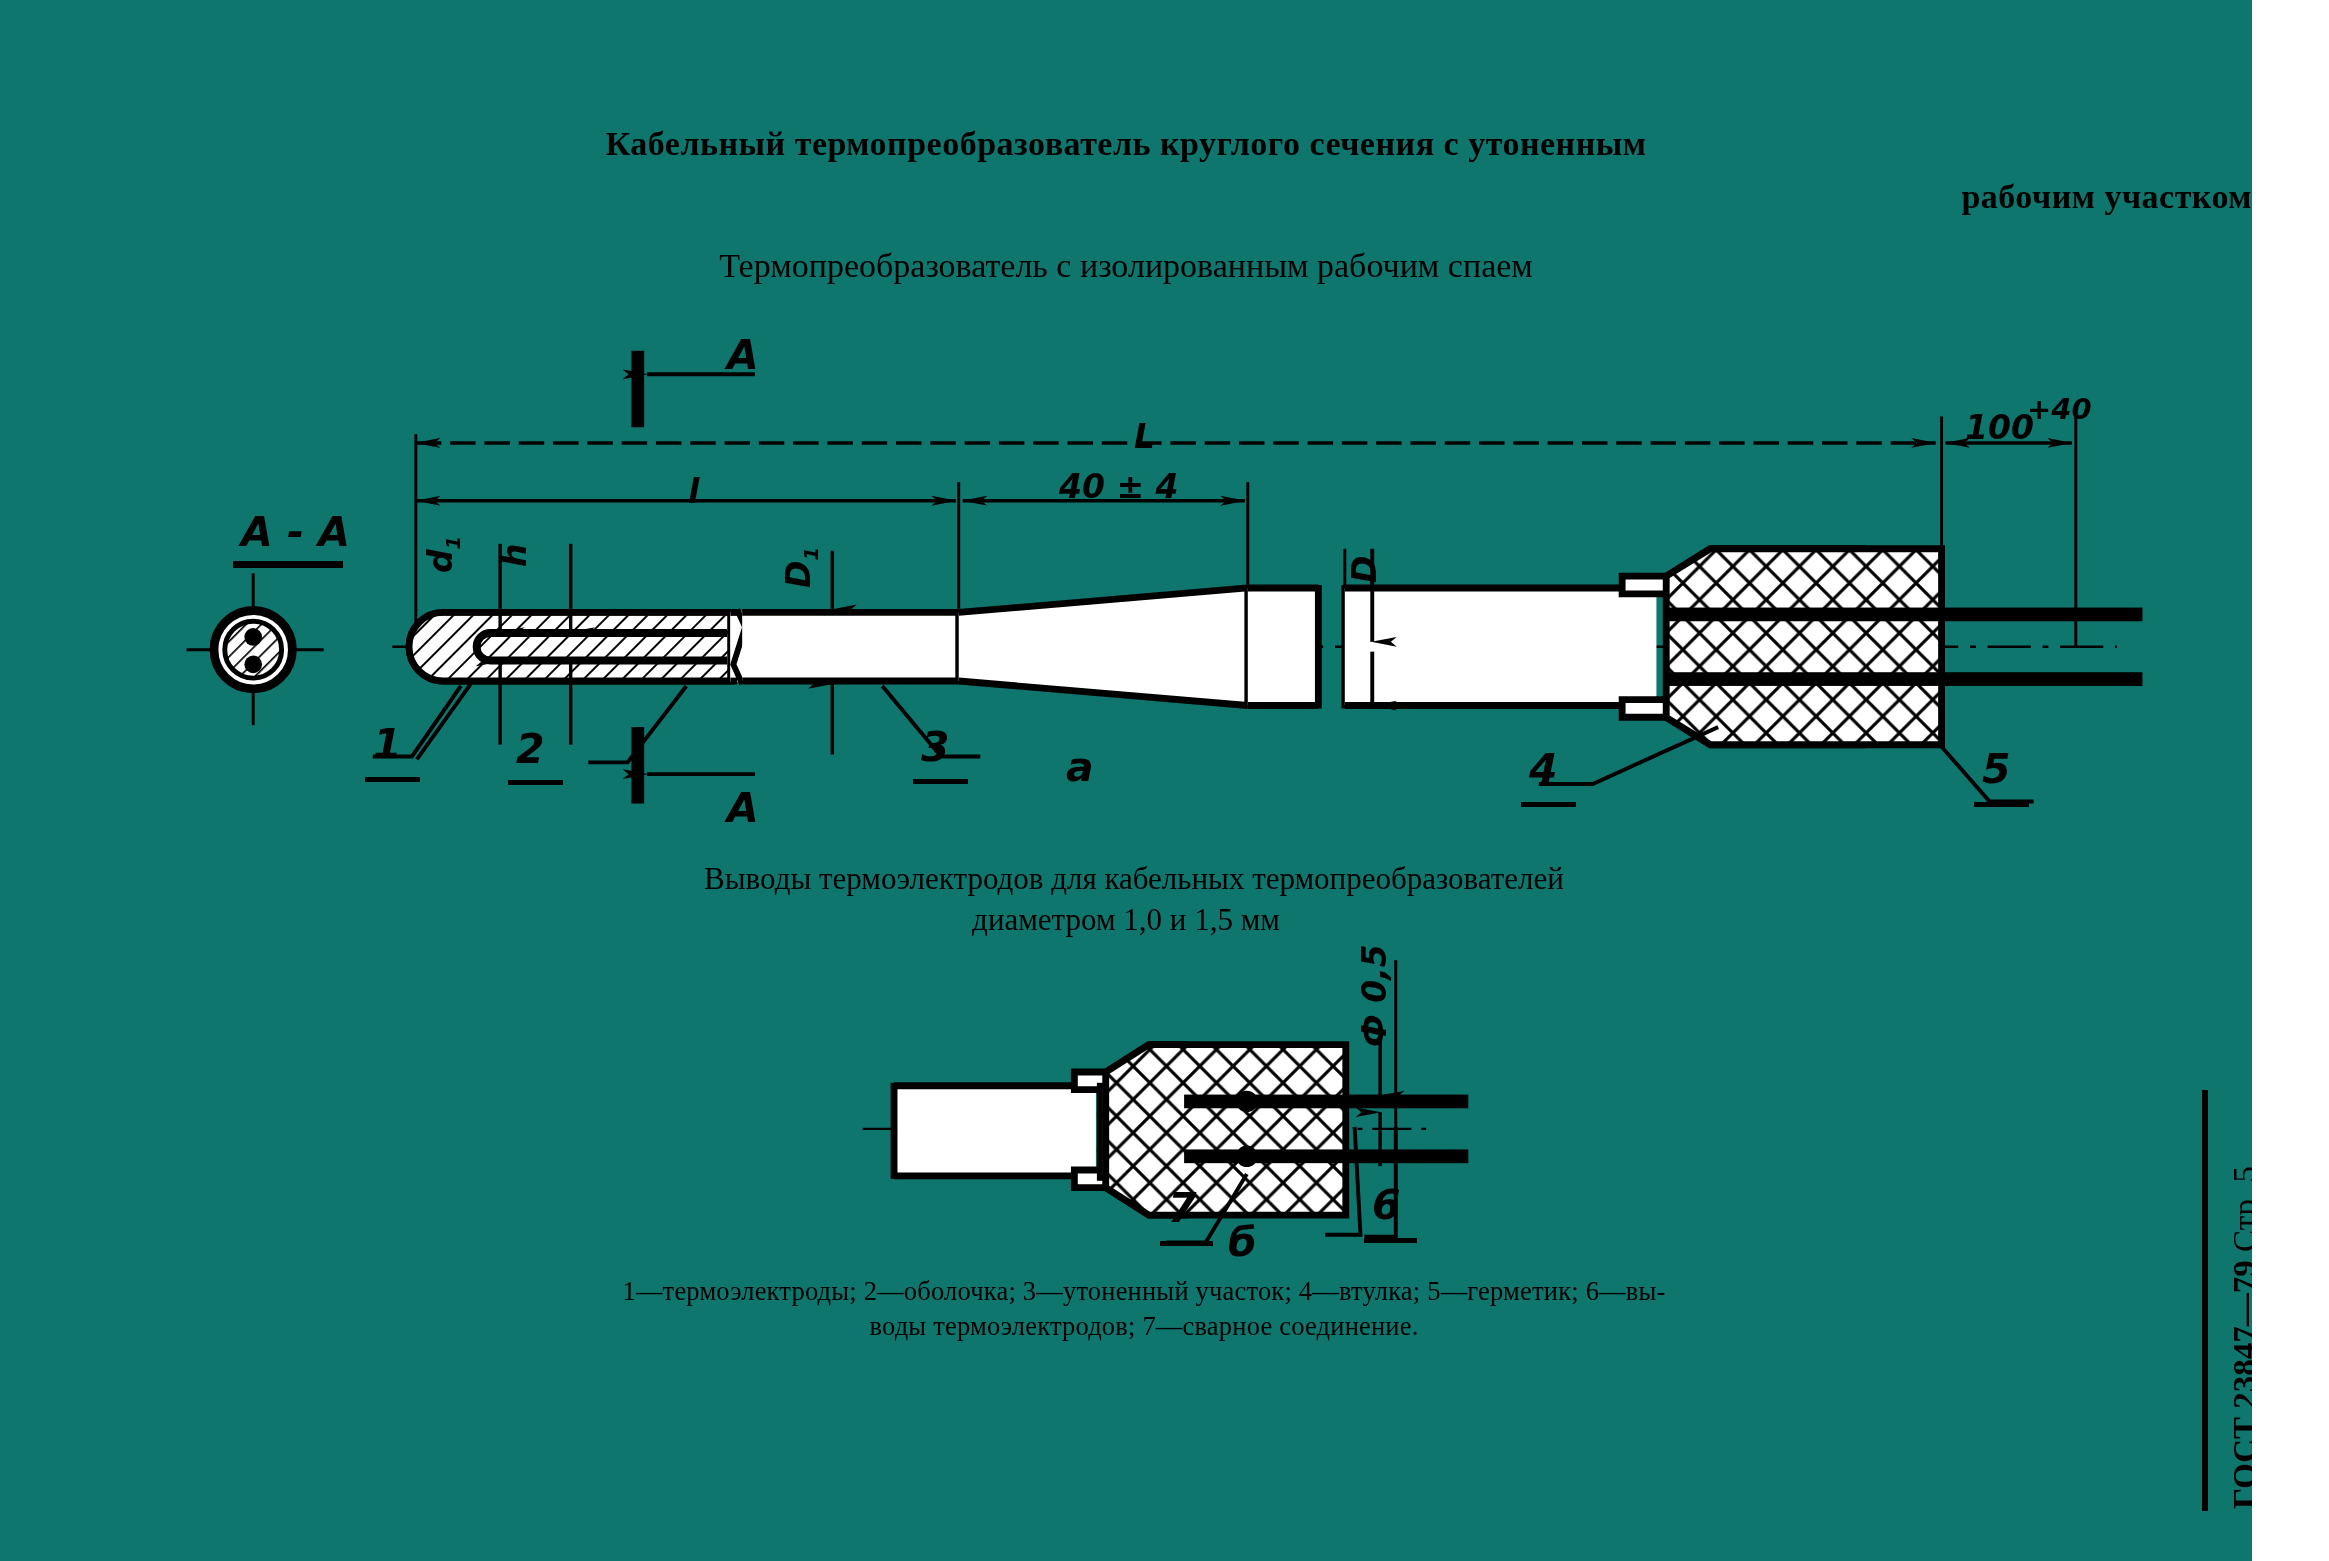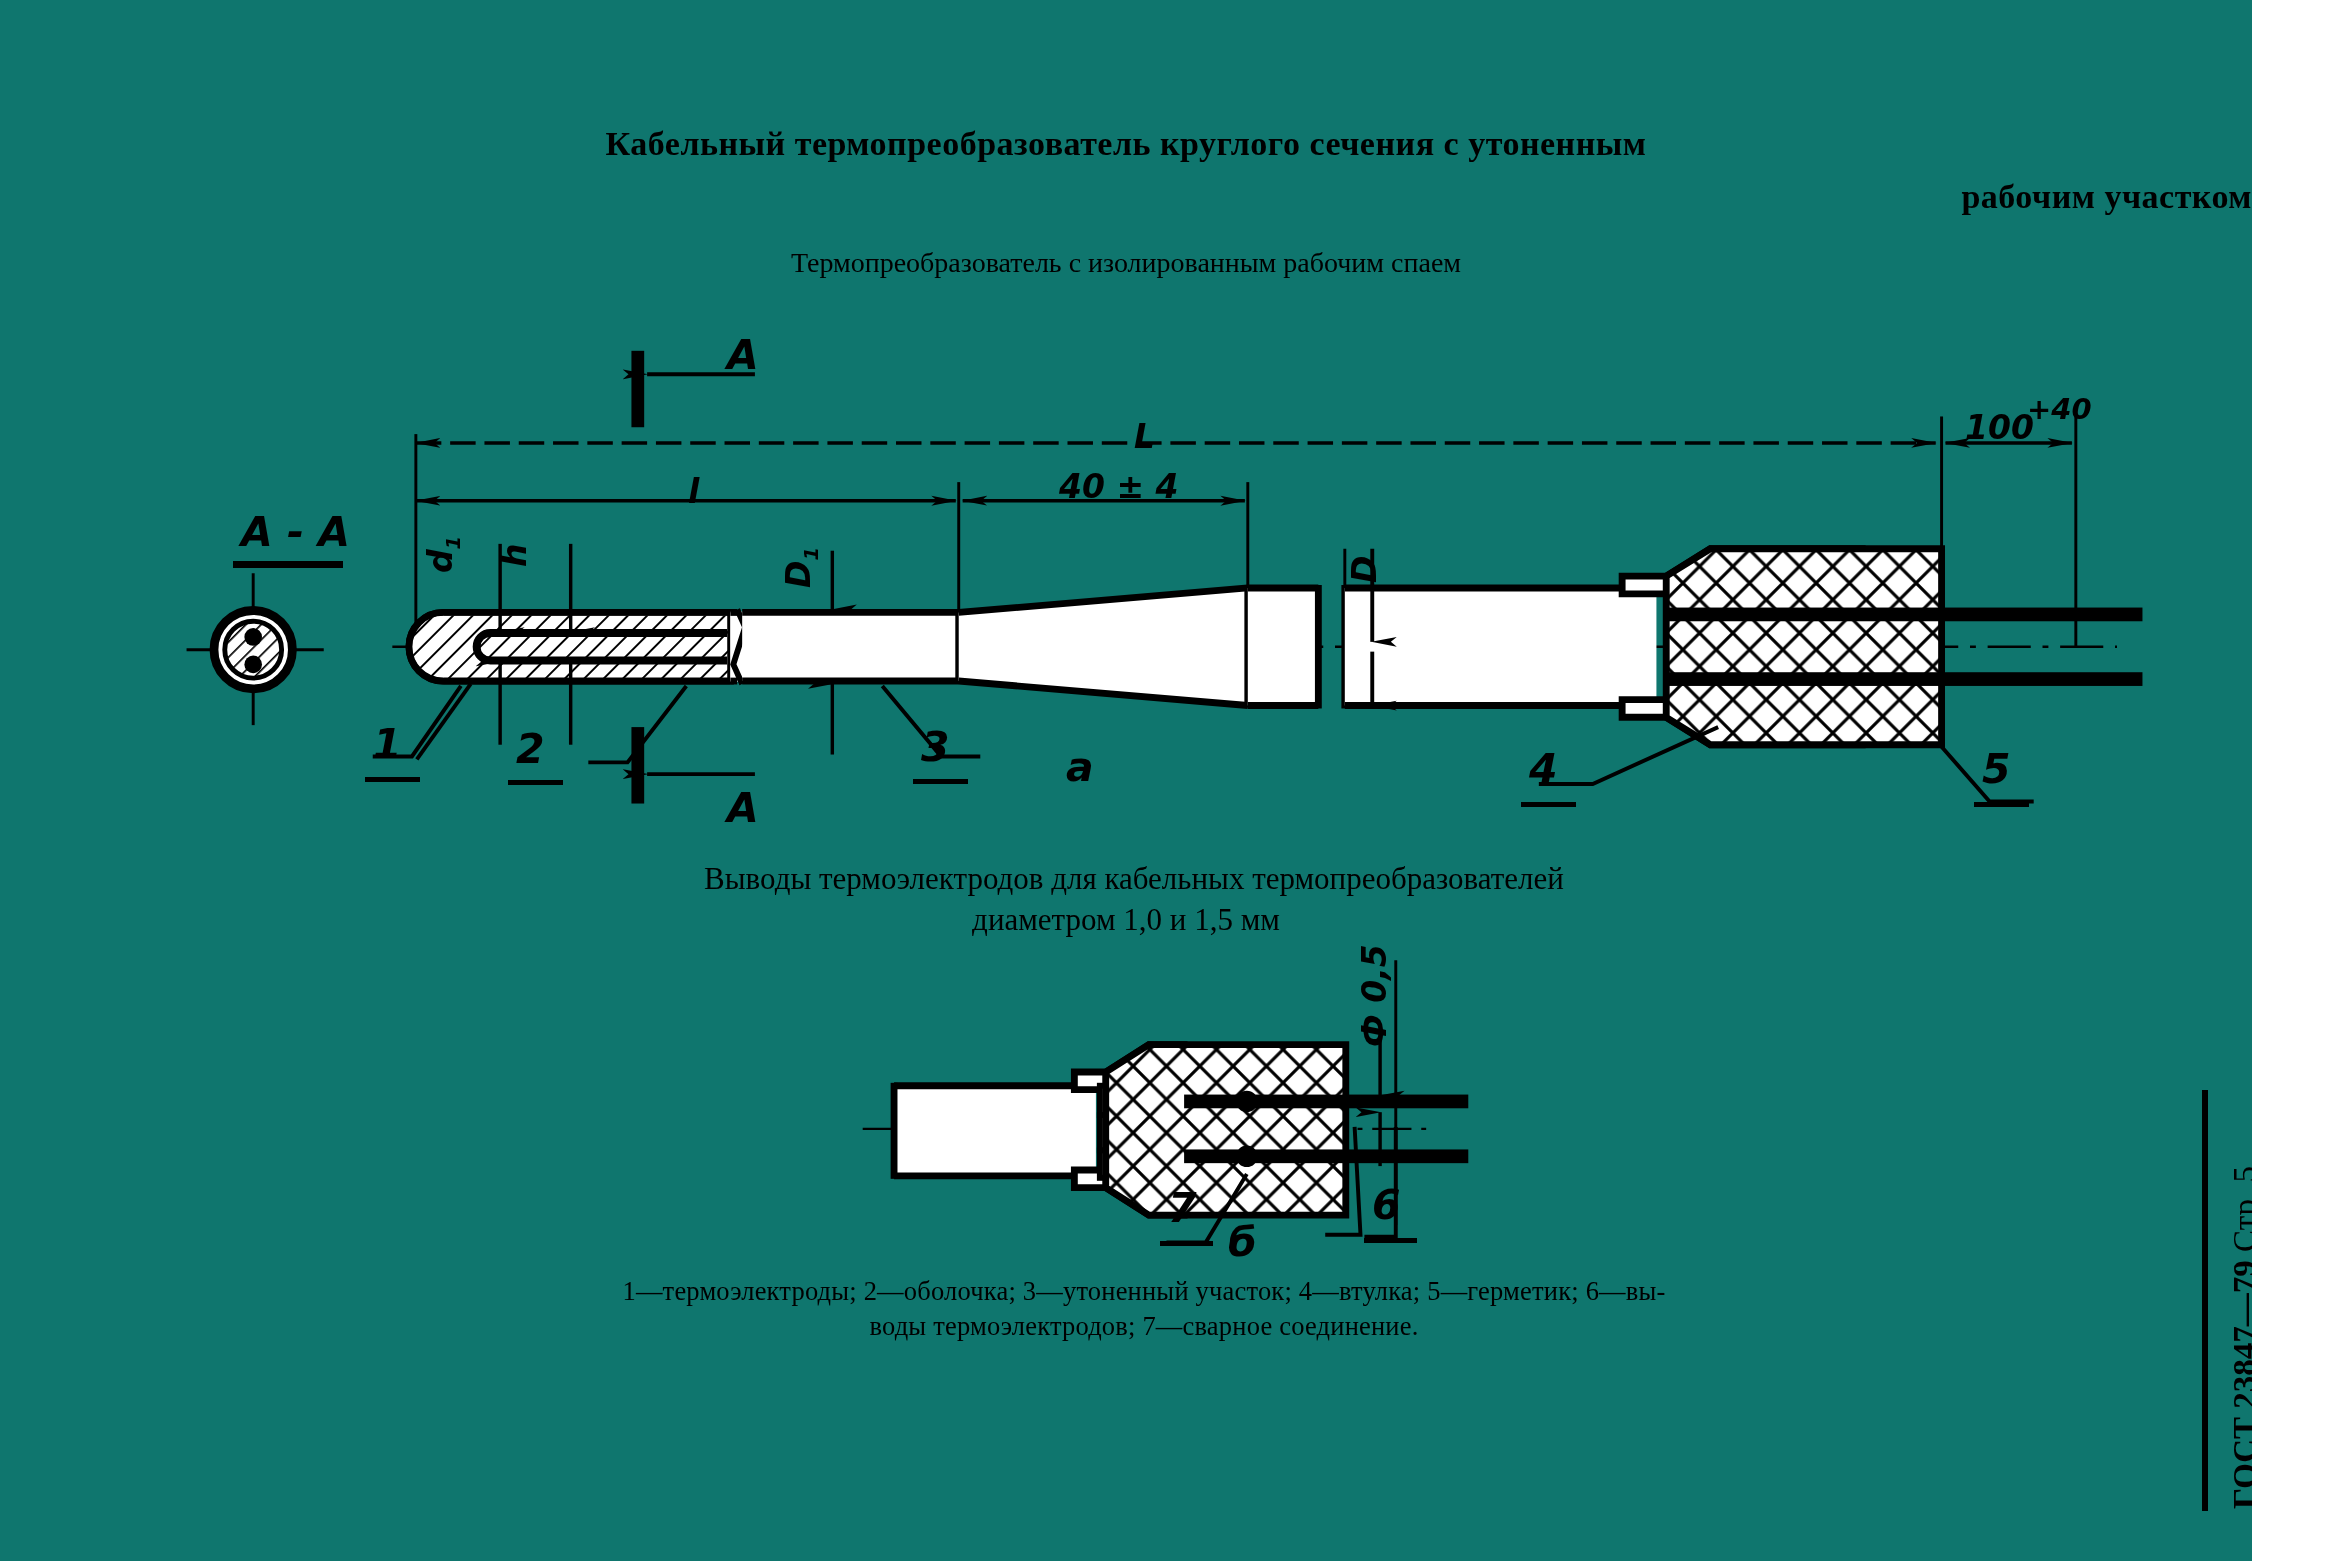--- a/index.html
+++ b/index.html
@@ -24,21 +24,21 @@
     font-family: "Liberation Serif", serif;
     font-weight: bold;
     font-size: 34px;
     letter-spacing: 0.5px;
     text-align: center;
     width: 100%;
     left: 0;
   }
   .subtitle {
     font-family: "Liberation Serif", serif;
-    font-size: 28px;
+    font-size: 34px;
     text-align: center;
     width: 100%;
     left: 0;
   }
   .mid-caption {
     font-family: "Liberation Serif", serif;
     font-size: 31px;
     text-align: center;
     width: 100%;
     left: 0;

